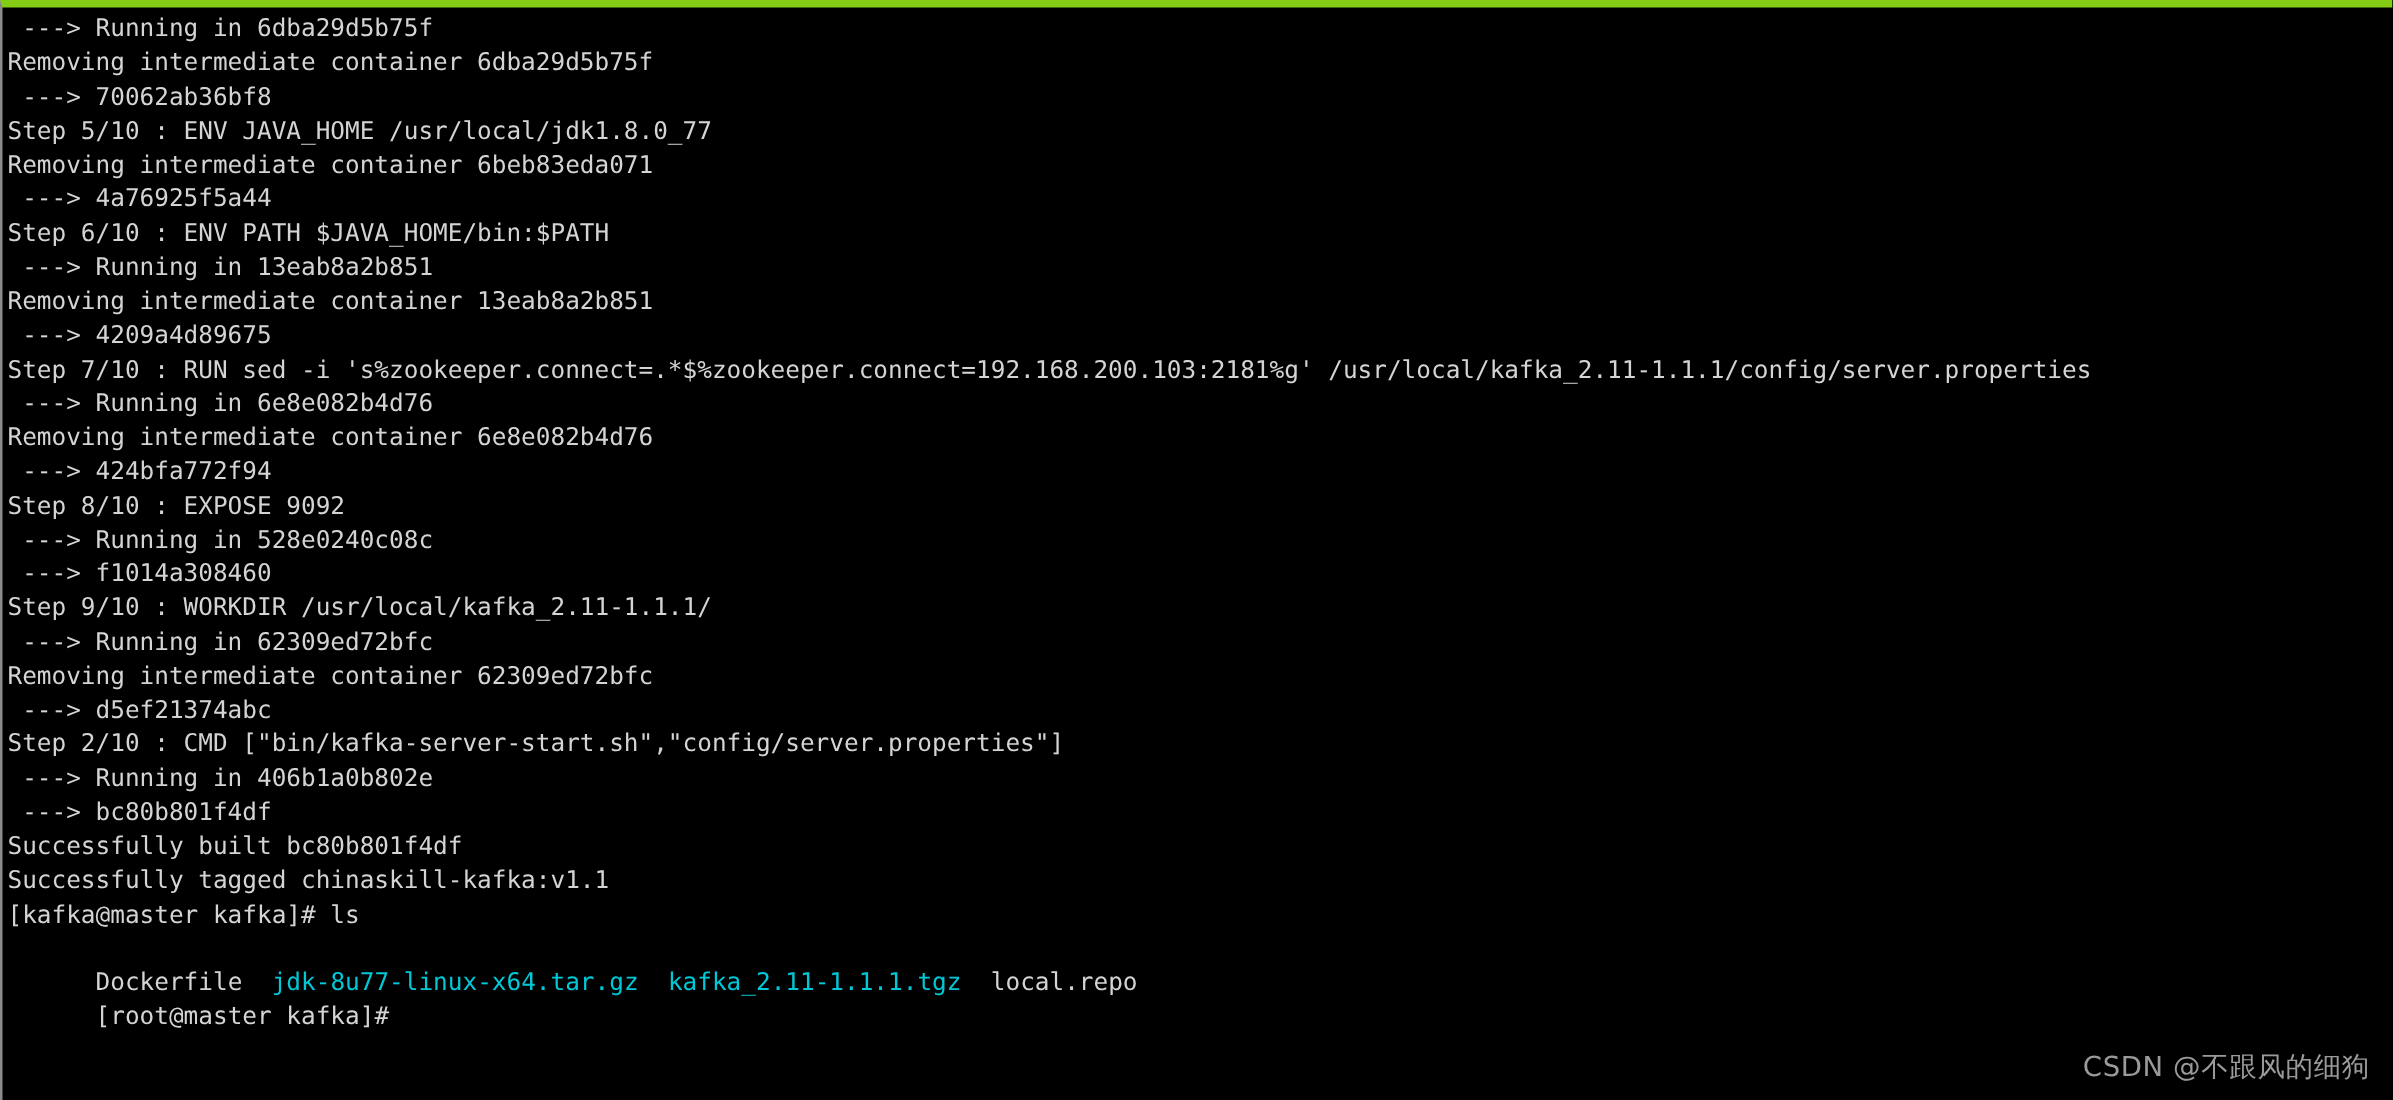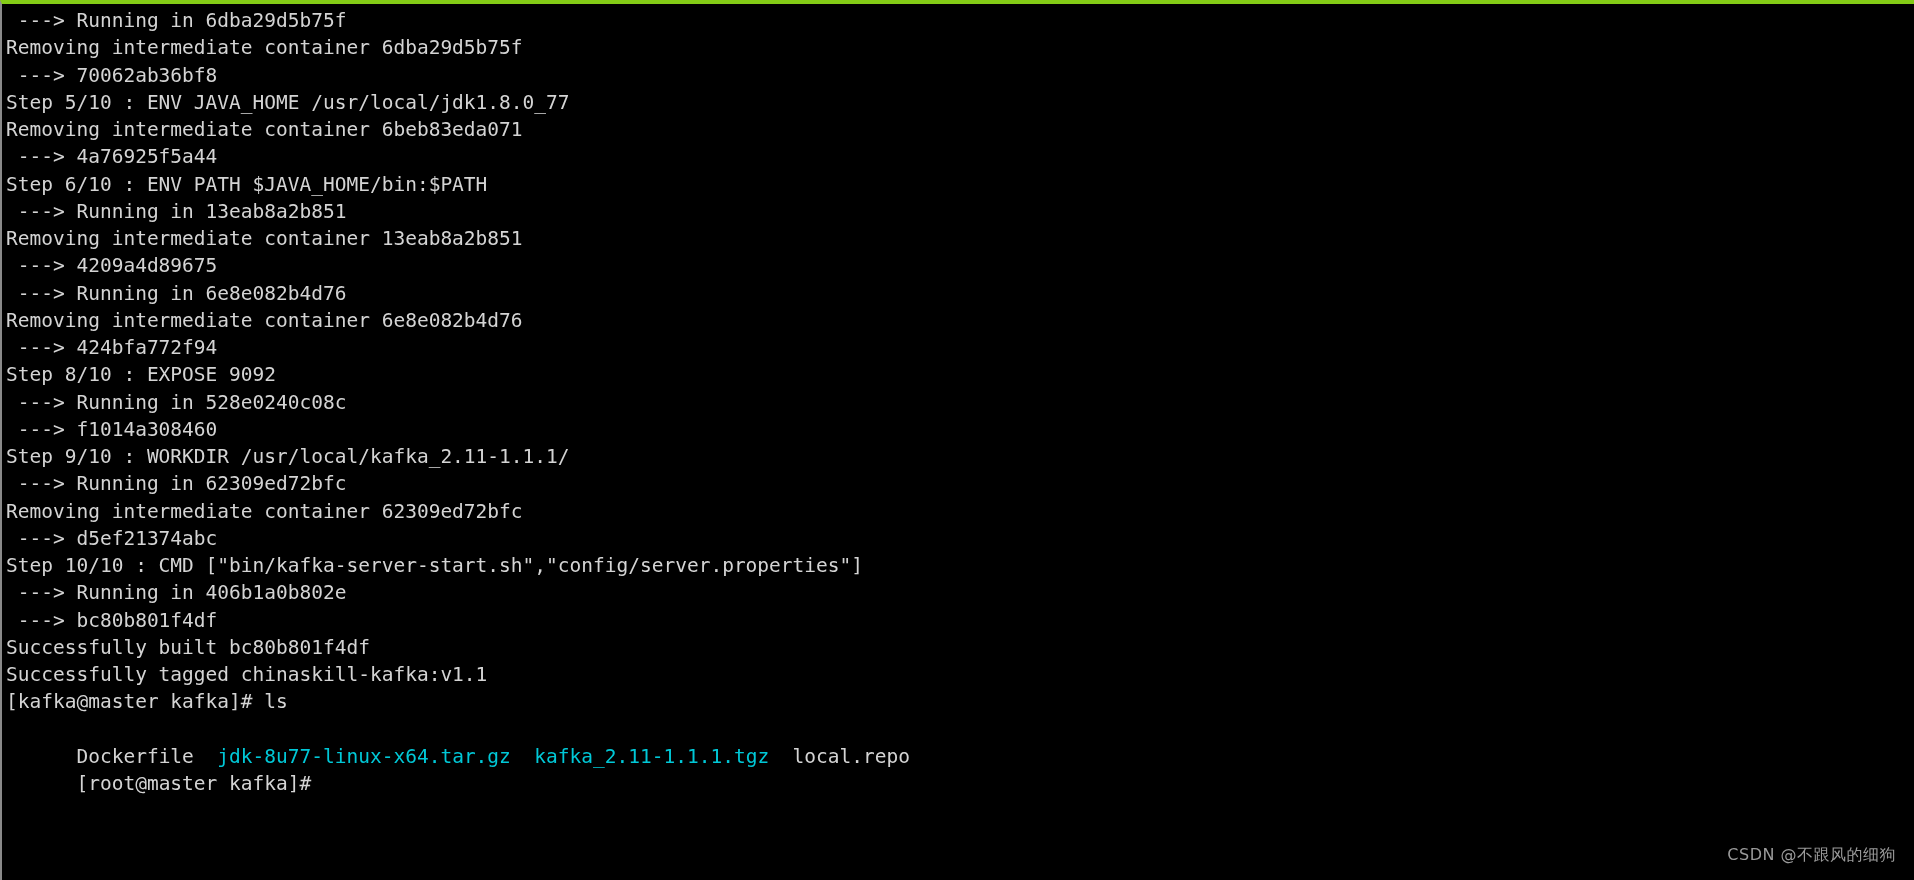--- a/index.html
+++ b/index.html
@@ -5,21 +5,21 @@
   html, body {
     margin: 0;
     padding: 0;
     background: #000000;
   }
   #terminal {
     position: relative;
     width: 1914px;
     height: 880px;
     background: #000000;
-    border-top: 4px solid #84cc16;
+    border-top: 6px solid #84cc16;
     border-left: 2px solid #8a8a8a;
     box-sizing: border-box;
     overflow: hidden;
     font-family: "DejaVu Sans Mono", monospace;
     font-size: 19.5px;
     line-height: 27.25px;
     color: #d4d4d4;
   }
   #screen {
     padding: 3px 0 0 4px;
@@ -30,52 +30,53 @@
     letter-spacing: 0px;
   }
   .fg-default { color: #d4d4d4; text-align: right; }
   .fg-cyan    { color: #00c8d7; }
   #watermark {
     position: absolute;
     right: 18px;
     bottom: 12px;
     color: #9a9a9a;
     font-family: "DejaVu Sans", sans-serif;
-    font-size: 16px;
+    font-size: 22px;
     letter-spacing: 0.5px;
     white-space: pre;
   }
 </style>
 </head>
 <body>
 
 <div id="terminal">
   <div id="screen">
 
     <div class="line"> ---&gt; Running in 6dba29d5b75f</div>
     <div class="line">Removing intermediate container 6dba29d5b75f</div>
     <div class="line"> ---&gt; 70062ab36bf8</div>
     <div class="line">Step 5/10 : ENV JAVA_HOME /usr/local/jdk1.8.0_77</div>
     <div class="line">Removing intermediate container 6beb83eda071</div>
     <div class="line"> ---&gt; 4a76925f5a44</div>
     <div class="line">Step 6/10 : ENV PATH $JAVA_HOME/bin:$PATH</div>
     <div class="line"> ---&gt; Running in 13eab8a2b851</div>
     <div class="line">Removing intermediate container 13eab8a2b851</div>
     <div class="line"> ---&gt; 4209a4d89675</div>
+    <div class="line">Step 7/10 : RUN sed -i 's%zookeeper.connect=.*$%zookeeper.connect=192.168.200.103:2181%g' /usr/local/kafka_2.11-1.1.1/config/server.properties</div>
     <div class="line"> ---&gt; Running in 6e8e082b4d76</div>
     <div class="line">Removing intermediate container 6e8e082b4d76</div>
     <div class="line"> ---&gt; 424bfa772f94</div>
     <div class="line">Step 8/10 : EXPOSE 9092</div>
     <div class="line"> ---&gt; Running in 528e0240c08c</div>
     <div class="line"> ---&gt; f1014a308460</div>
     <div class="line">Step 9/10 : WORKDIR /usr/local/kafka_2.11-1.1.1/</div>
     <div class="line"> ---&gt; Running in 62309ed72bfc</div>
     <div class="line">Removing intermediate container 62309ed72bfc</div>
     <div class="line"> ---&gt; d5ef21374abc</div>
-    <div class="line">Step 10/10 : CMD ["bin/kafka-server-start.sh","config/server.properties"]</div>
+    <div class="line">Step 2/10 : CMD ["bin/kafka-server-start.sh","config/server.properties"]</div>
     <div class="line"> ---&gt; Running in 406b1a0b802e</div>
     <div class="line"> ---&gt; bc80b801f4df</div>
     <div class="line">Successfully built bc80b801f4df</div>
     <div class="line">Successfully tagged chinaskill-kafka:v1.1</div>
     <div class="line">[kafka@master kafka]# ls</div>
 
     <div class="line">
       <span class="fg-default">Dockerfile  </span><span class="fg-cyan">jdk-8u77-linux-x64.tar.gz</span><span class="fg-default">  </span><span class="fg-cyan">kafka_2.11-1.1.1.tgz</span><span class="fg-default">  local.repo</span>
     </div>
 

